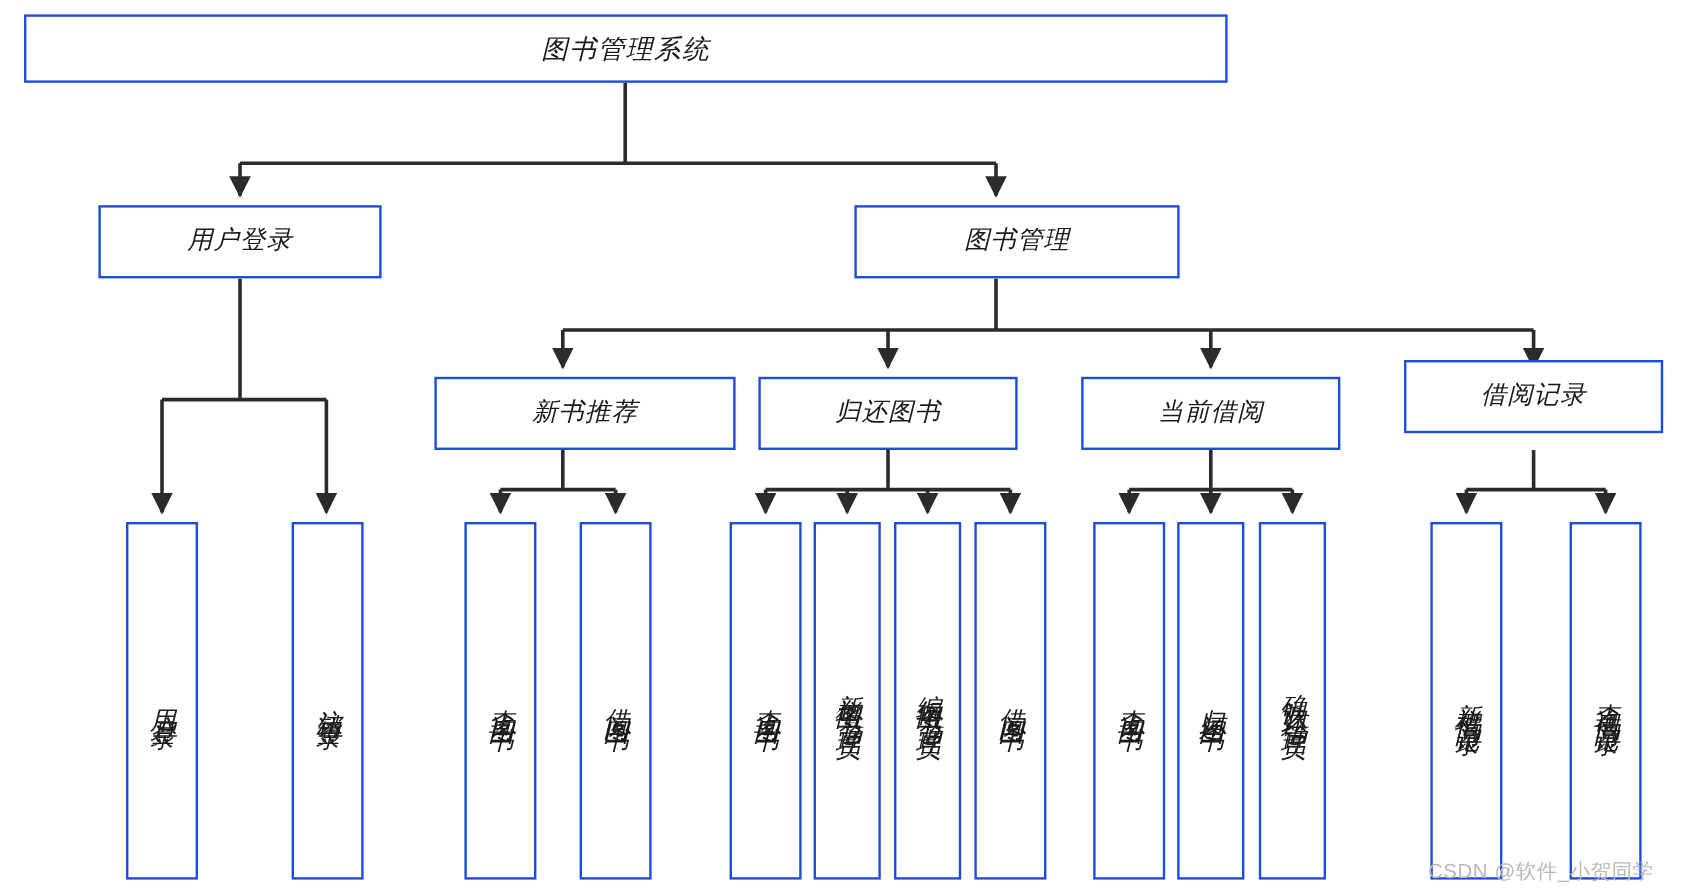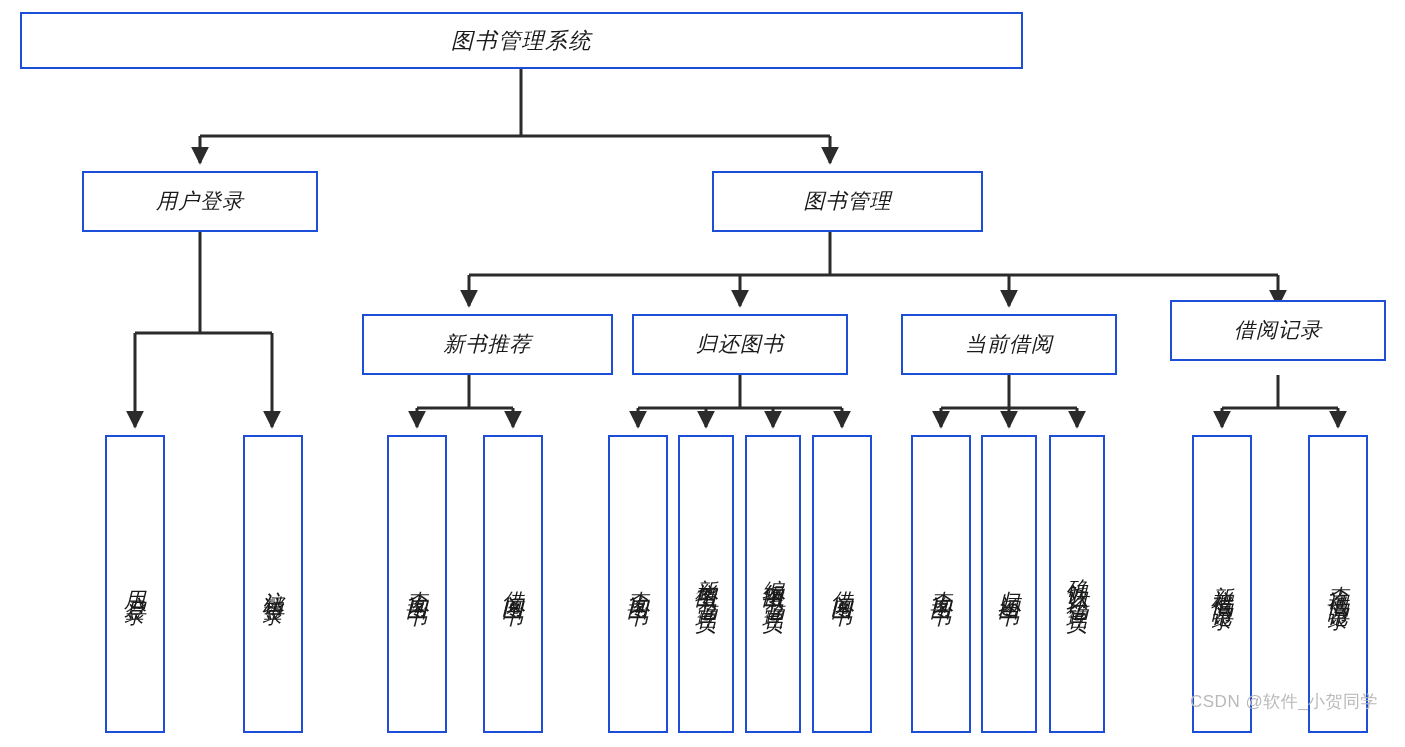--- a/index.html
+++ b/index.html
@@ -187,15 +187,15 @@
     <span class="label">确认归还（管理员）</span>
   </div>
 
   <div class="node vert" style="left:1192px; top:435px; width:60px; height:298px;">
     <span class="label">新增借阅记录</span>
   </div>
   <div class="node vert" style="left:1308px; top:435px; width:60px; height:298px;">
     <span class="label">查询借阅记录</span>
   </div>
 
-  <div class="watermark" style="left:1190px; top:690px;">CSDN @软件_小贺同学</div>
+  <div class="watermark" style="left:1190px; top:715px;">CSDN @软件_小贺同学</div>
 
 </div>
 
 </body></html>

